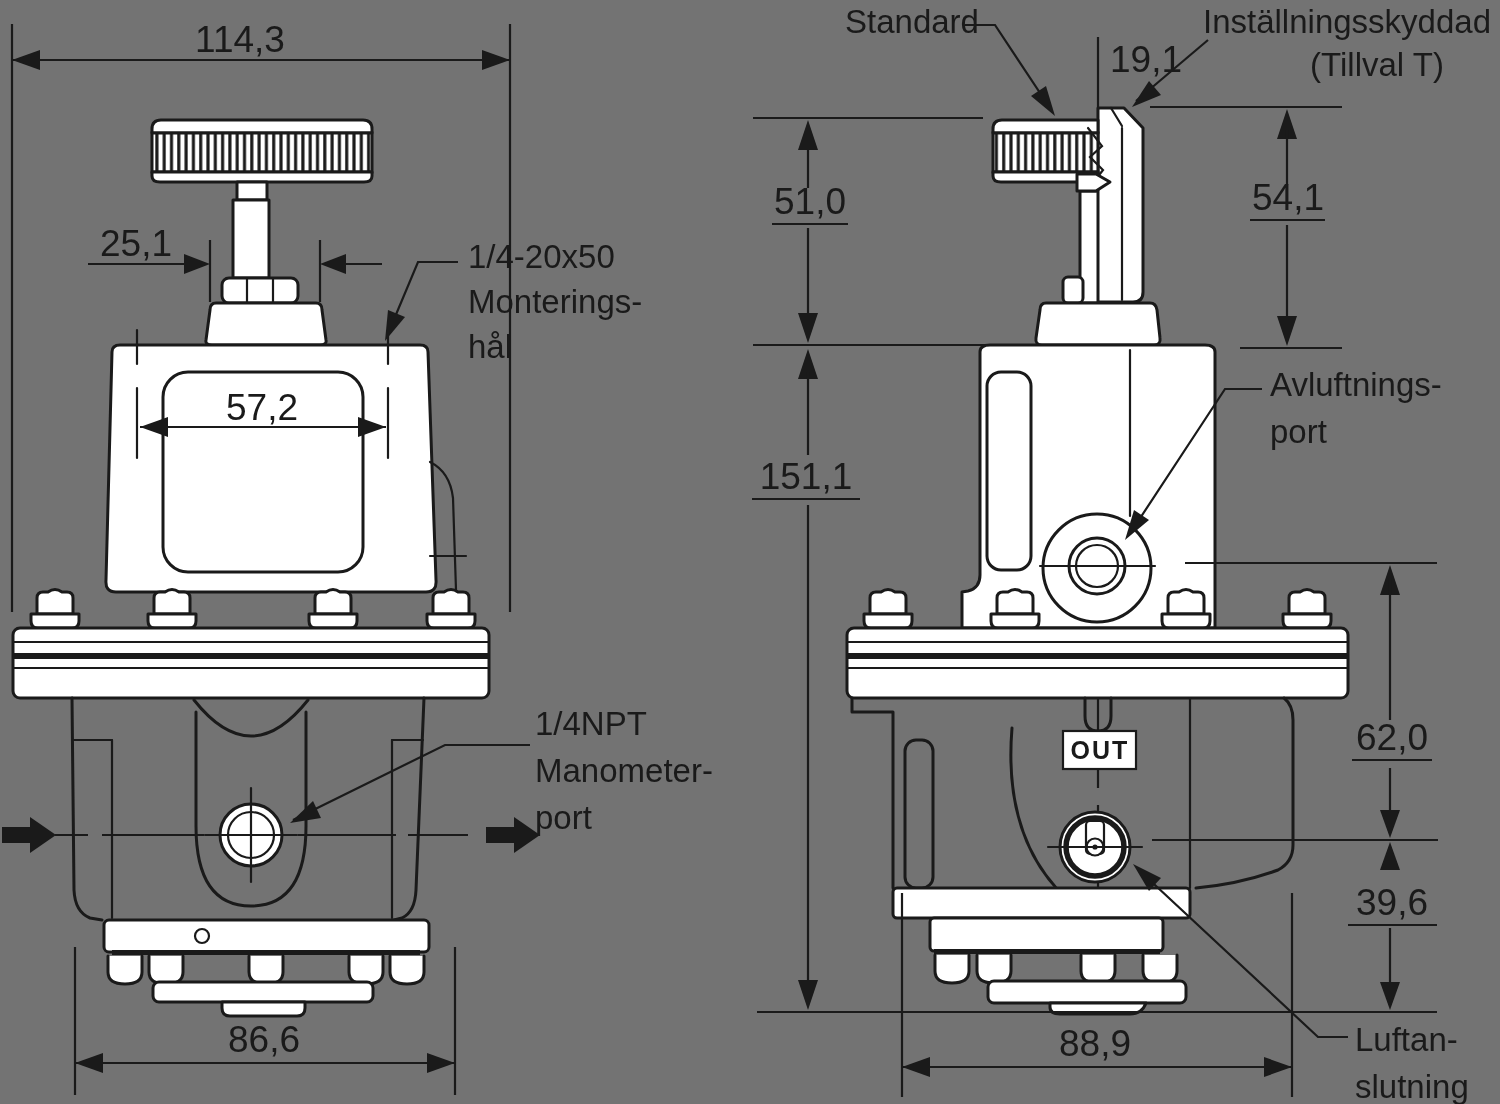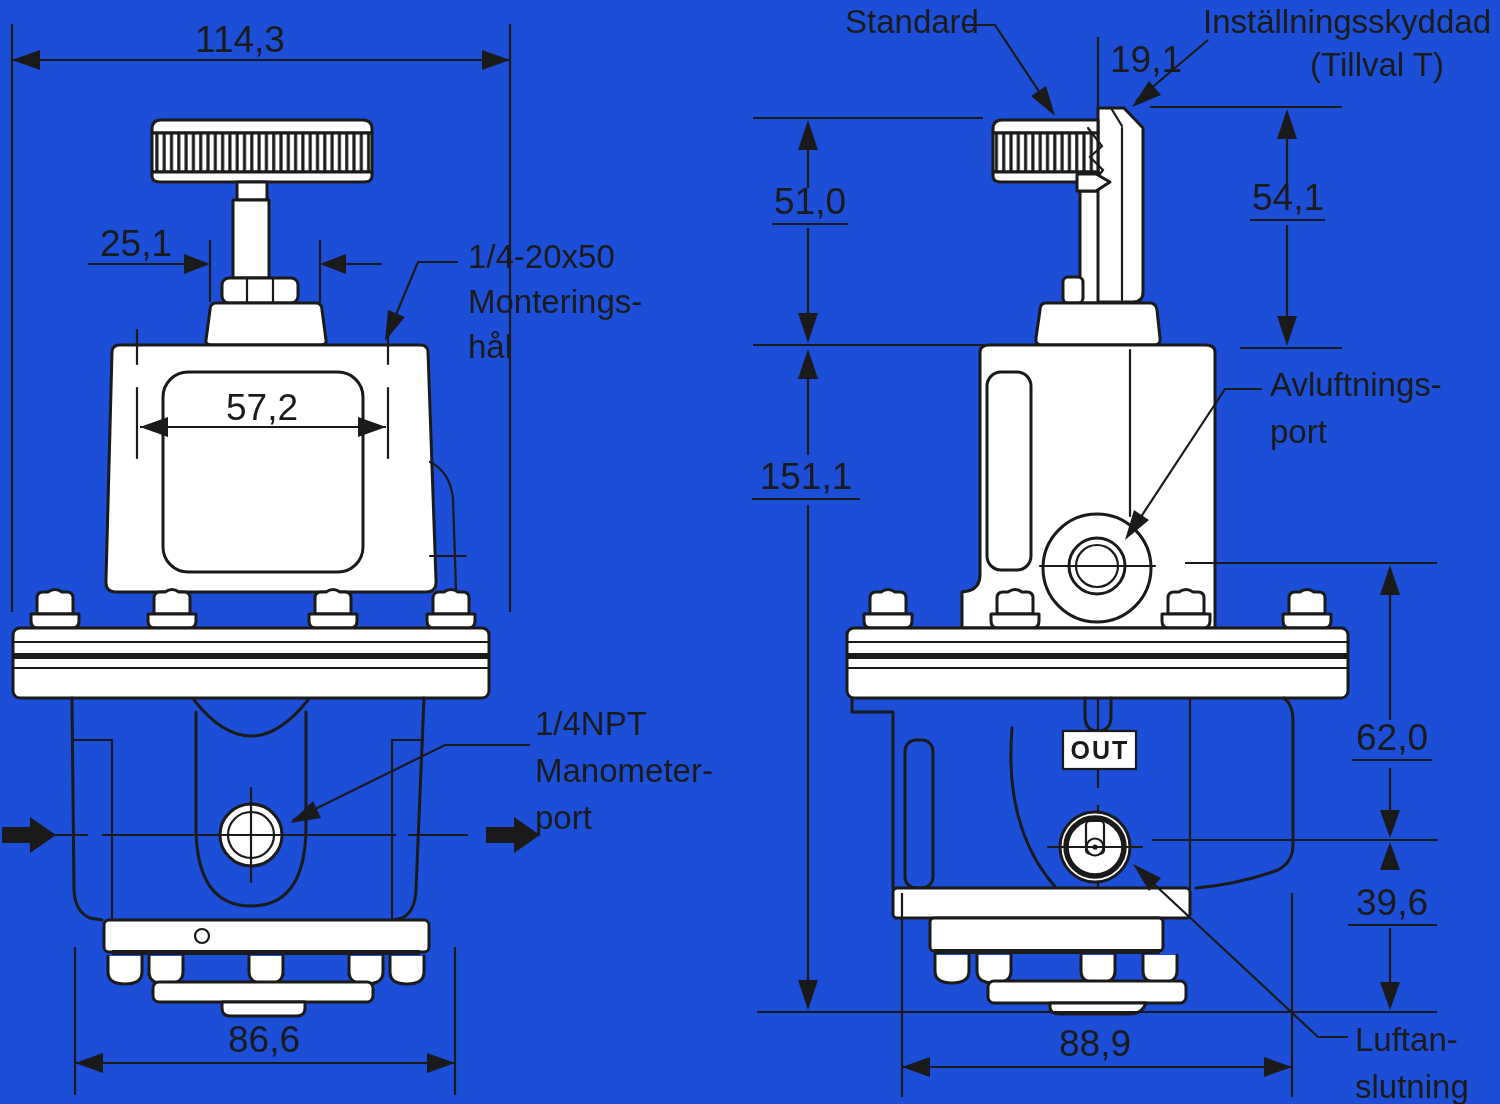--- a/index.html
+++ b/index.html
@@ -1,16 +1,16 @@
 <!DOCTYPE html>
 <html><head>
 <meta charset="utf-8">
 <style>
   html,body{margin:0;padding:0;background:#fff;}
-  .stage{width:1500px;height:1104px;position:relative;background:#1d4ed8;}
+  .stage{width:1500px;height:1104px;position:relative;background:#737373;}
   svg{display:block;}
   .ln{stroke:#1a1a1a;stroke-width:3;fill:none;stroke-linecap:round;stroke-linejoin:round;}
   .ln-thin{stroke:#1a1a1a;stroke-width:2.2;fill:none;stroke-linecap:round;}
   .ln-dim{stroke:#1a1a1a;stroke-width:2.2;fill:none;stroke-linecap:butt;}
   .fillw{fill:#ffffff;}
   .solid{fill:#1a1a1a;stroke:none;}
   .dim-txt{font-family:"Liberation Sans",sans-serif;font-size:37px;fill:#1a1a1a;}
   .lbl-txt{font-family:"Liberation Sans",sans-serif;font-size:33px;fill:#1a1a1a;}
   .out-txt{font-family:"Liberation Sans",sans-serif;font-size:25px;font-weight:bold;letter-spacing:2px;fill:#1a1a1a;}
   .mid{text-anchor:middle;}

